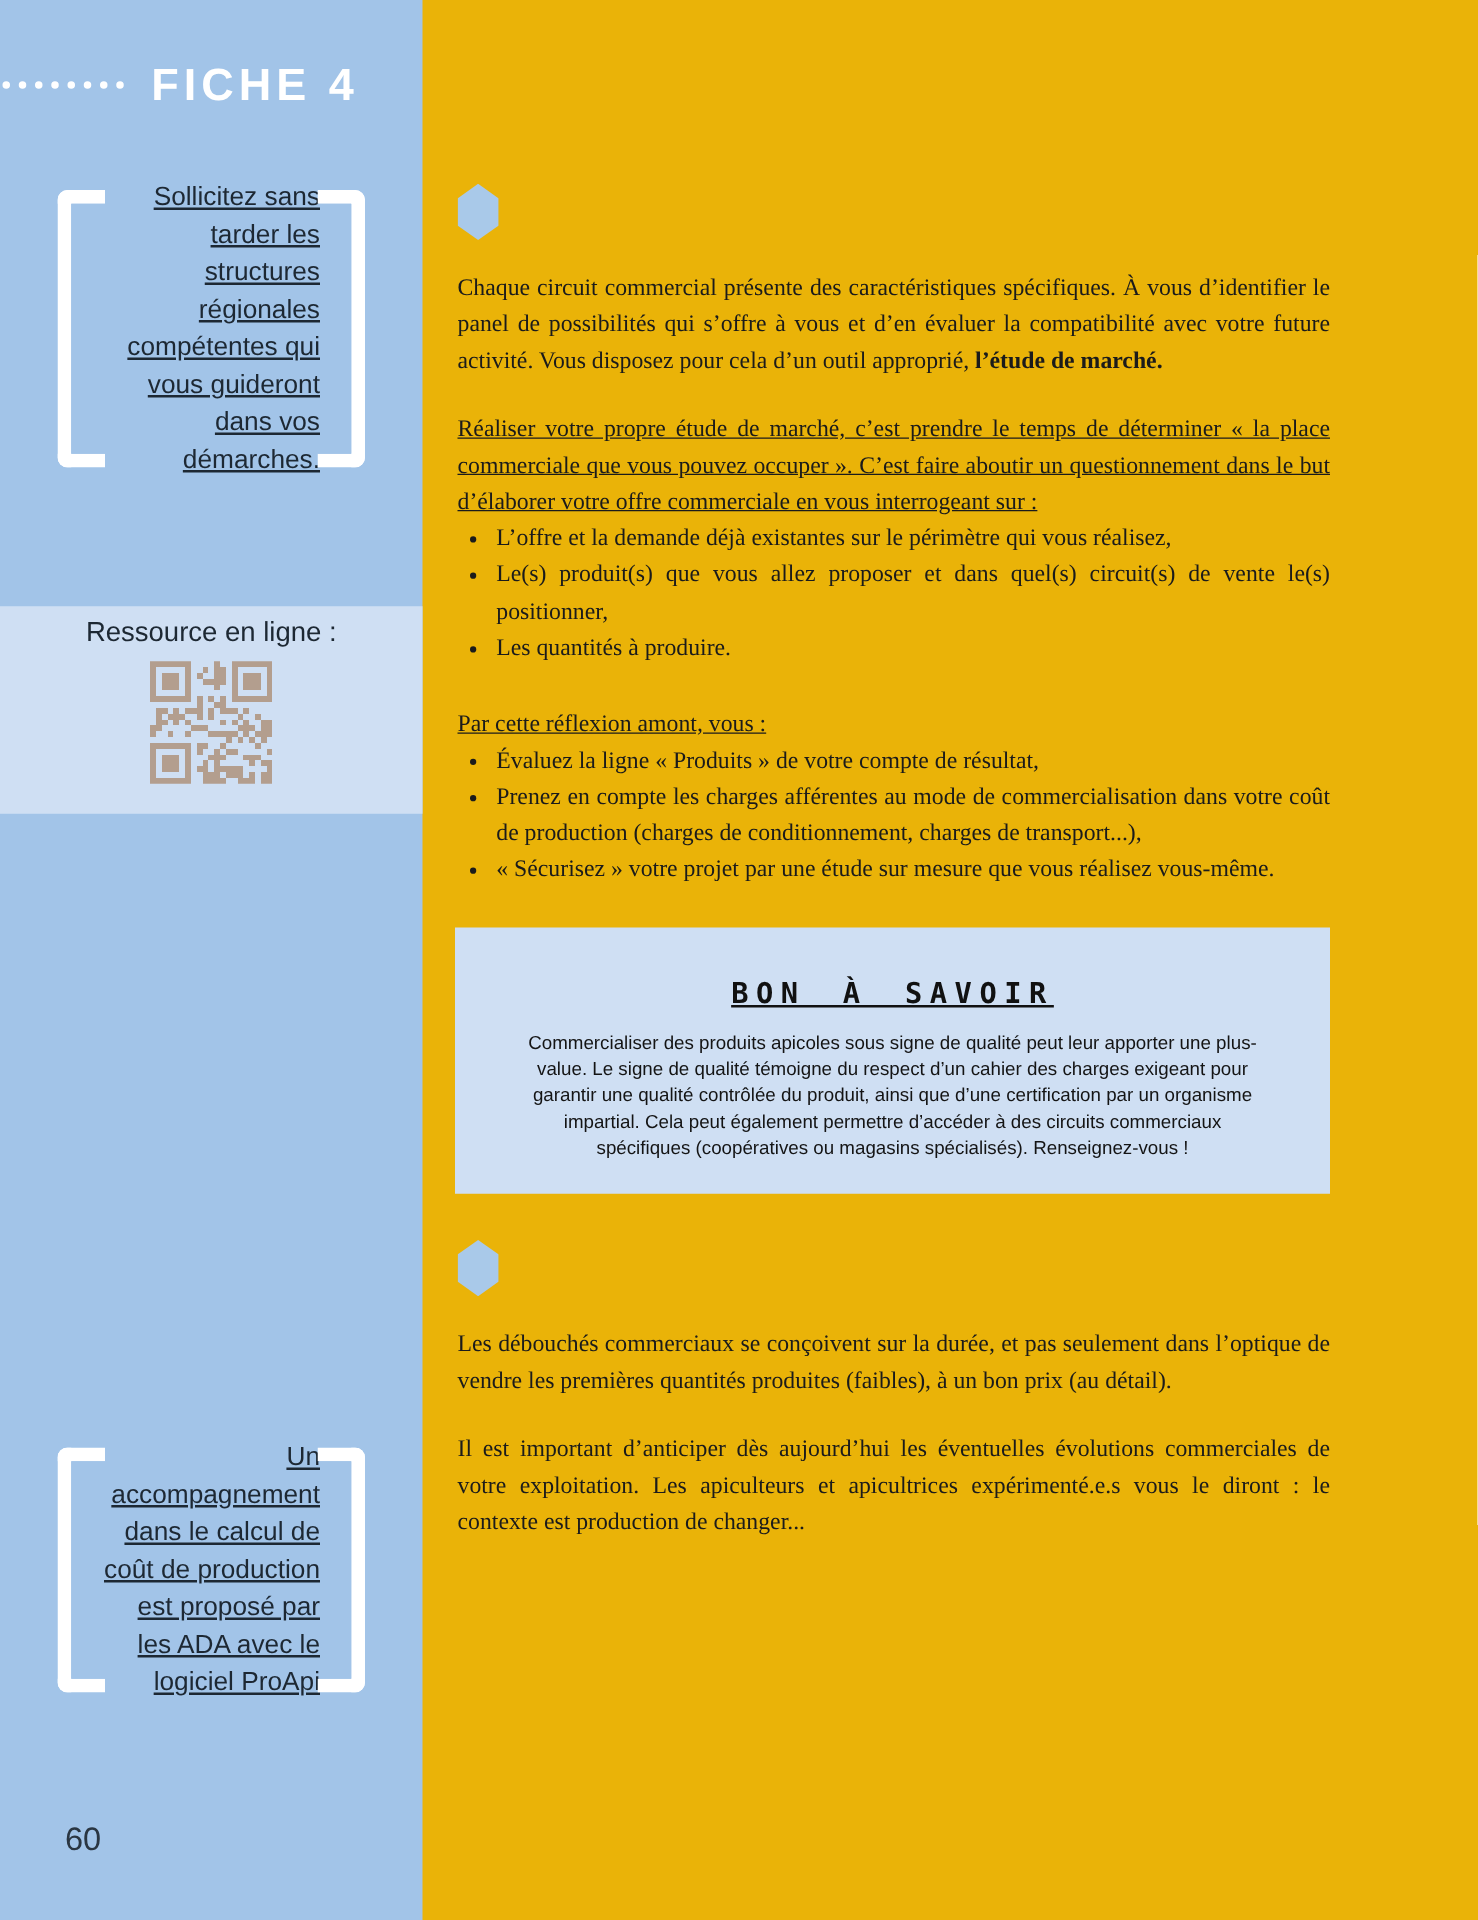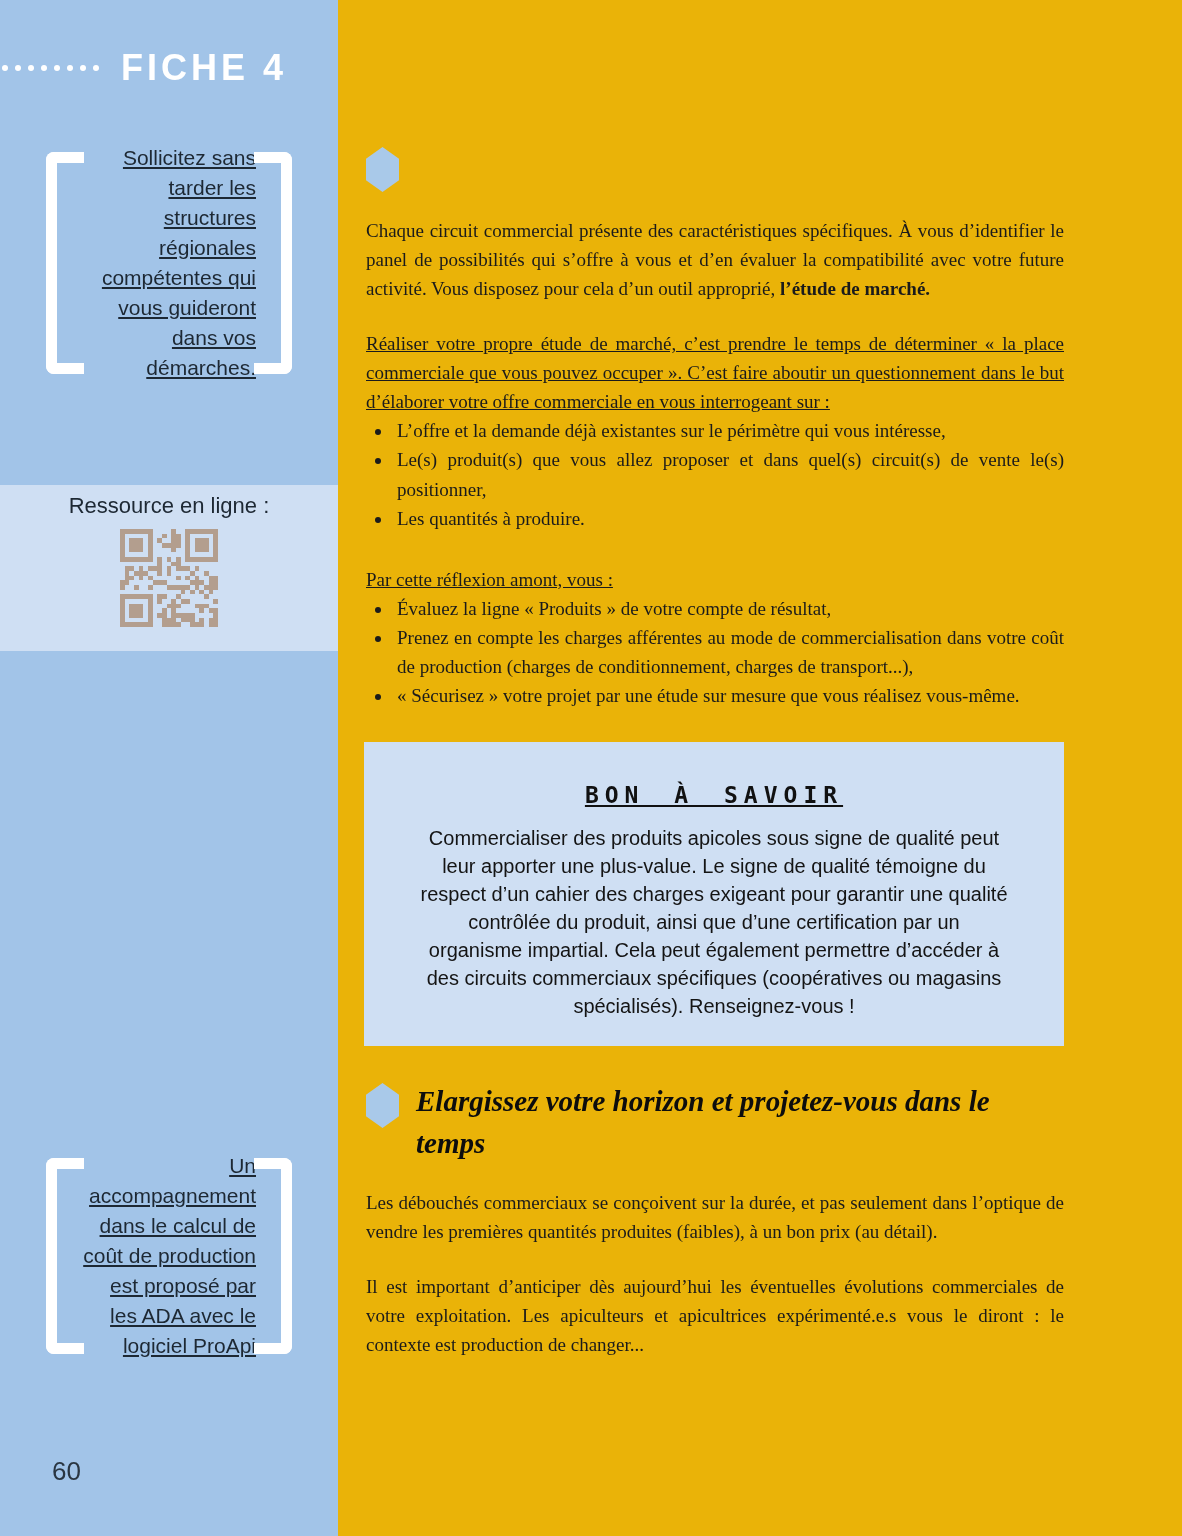--- a/index.html
+++ b/index.html
@@ -61,21 +61,21 @@
   ul.body li{padding-left:4px;text-align:justify;}
   .callout{
     margin:0 0 34px -2px;background:var(--c-band);padding:20px 55px 26px;
     text-align:center;
   }
   .callout-title{
     font-family:"DejaVu Sans Mono",monospace;font-weight:bold;font-size:23px;
     letter-spacing:6px;word-spacing:10px;color:#111;margin:20px 0 16px;text-decoration:underline;
   }
   .callout-body{
-    margin:0;font-family:"Liberation Sans",sans-serif;font-size:20px;line-height:1.4;color:#141414;
+    margin:0;font-family:"Liberation Sans",sans-serif;font-size:15px;line-height:1.4;color:#141414;
   }
 </style>
 </head>
 <body>
 
 <div class="page">
 
   <aside class="sidebar">
 
     <div class="fiche-row">
@@ -337,40 +337,39 @@
 
   <main class="content">
 
     <section>
       <div class="heading">
         <span class="hex"></span>
       </div>
       <p class="body j"><span>Chaque circuit commercial présente des caractéristiques spécifiques. À vous d’identifier le panel de possibilités qui s’offre à vous et d’en évaluer la compatibilité avec votre future activité. Vous disposez pour cela d’un outil approprié, </span><strong>l’étude de marché.</strong></p>
       <p class="body j lead">Réaliser votre propre étude de marché, c’est prendre le temps de déterminer « la place commerciale que vous pouvez occuper ». C’est faire aboutir un questionnement dans le but d’élaborer votre offre commerciale en vous interrogeant sur :</p>
       <ul class="body">
-          <li>L’offre et la demande déjà existantes sur le périmètre qui vous intéresse,</li>
+          <li>L’offre et la demande déjà existantes sur le périmètre qui vous réalisez,</li>
           <li>Le(s) produit(s) que vous allez proposer et dans quel(s) circuit(s) de vente le(s) positionner,</li>
           <li>Les quantités à produire.</li>
         </ul>
       <p class="body j lead">Par cette réflexion amont, vous :</p>
       <ul class="body">
           <li>Évaluez la ligne « Produits » de votre compte de résultat,</li>
           <li>Prenez en compte les charges afférentes au mode de commercialisation dans votre coût de production (charges de conditionnement, charges de transport...),</li>
           <li>« Sécurisez » votre projet par une étude sur mesure que vous réalisez vous-même.</li>
         </ul>
     </section>
 
     <div class="callout">
       <div class="callout-title">BON À SAVOIR</div>
       <p class="callout-body">Commercialiser des produits apicoles sous signe de qualité peut leur apporter une plus-value. Le signe de qualité témoigne du respect d’un cahier des charges exigeant pour garantir une qualité contrôlée du produit, ainsi que d’une certification par un organisme impartial. Cela peut également permettre d’accéder à des circuits commerciaux spécifiques (coopératives ou magasins spécialisés). Renseignez-vous !</p>
     </div>
 
     <section>
       <div class="heading">
         <span class="hex"></span>
-        <h1>Elargissez votre horizon et projetez-vous dans le temps</h1>
       </div>
       <p class="body j">Les débouchés commerciaux se conçoivent sur la durée, et pas seulement dans l’optique de vendre les premières quantités produites (faibles), à un bon prix (au détail).</p>
       <p class="body j">Il est important d’anticiper dès aujourd’hui les éventuelles évolutions commerciales de votre exploitation. Les apiculteurs et apicultrices expérimenté.e.s vous le diront : le contexte est production de changer...</p>
     </section>
 
   </main>
 </div>
 
 </body></html>

